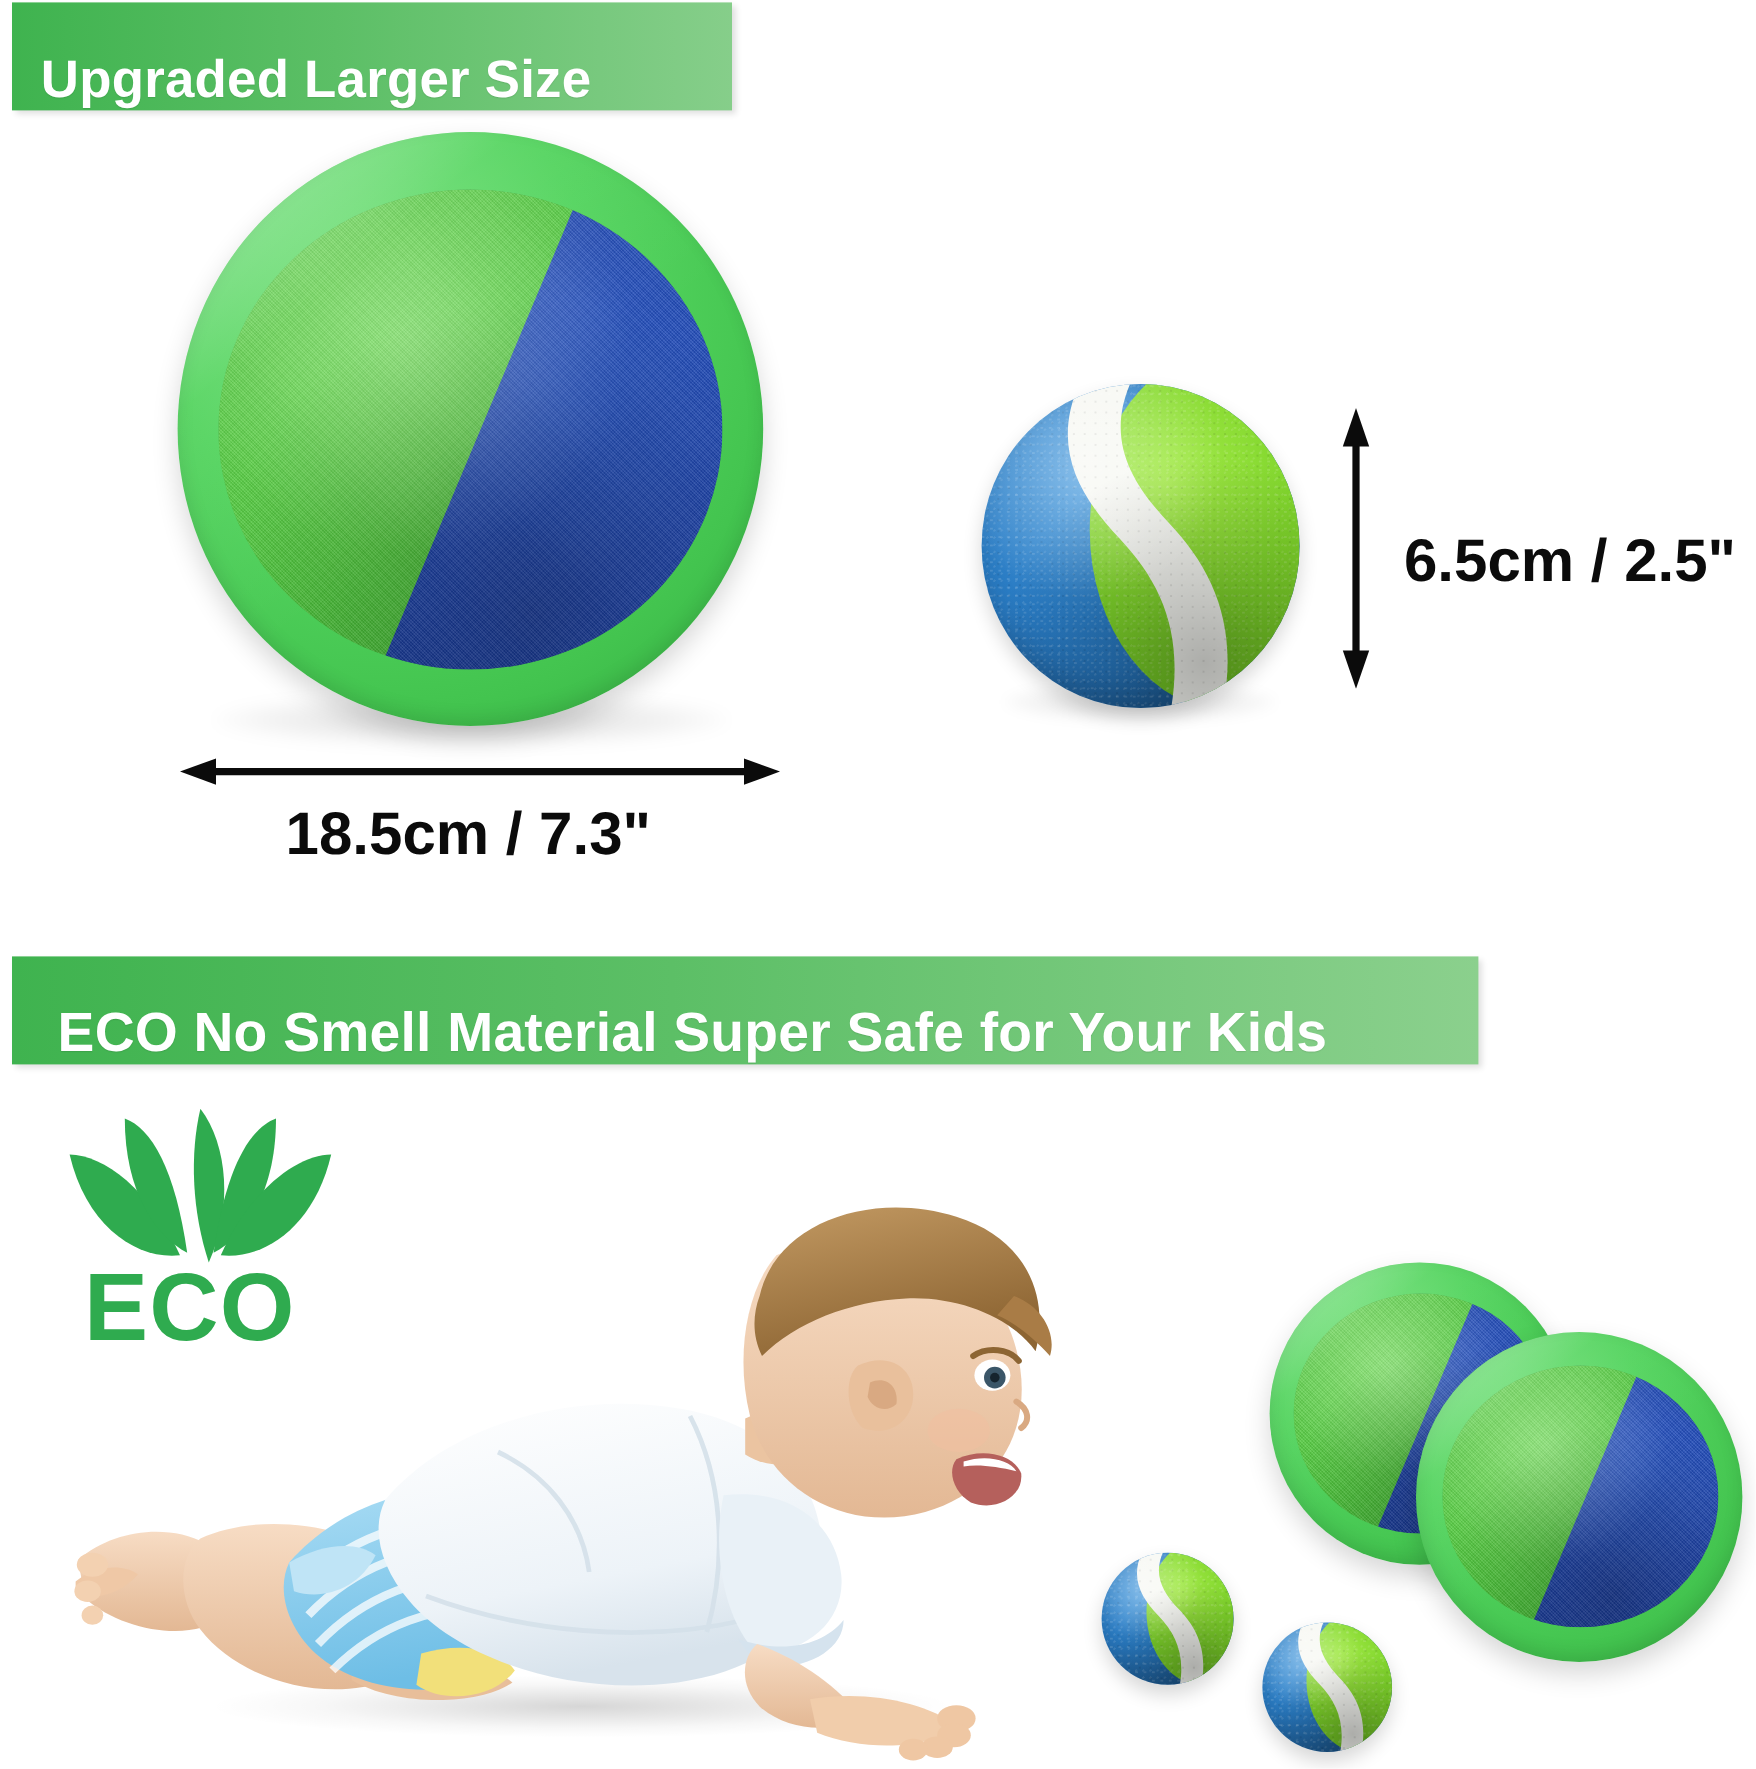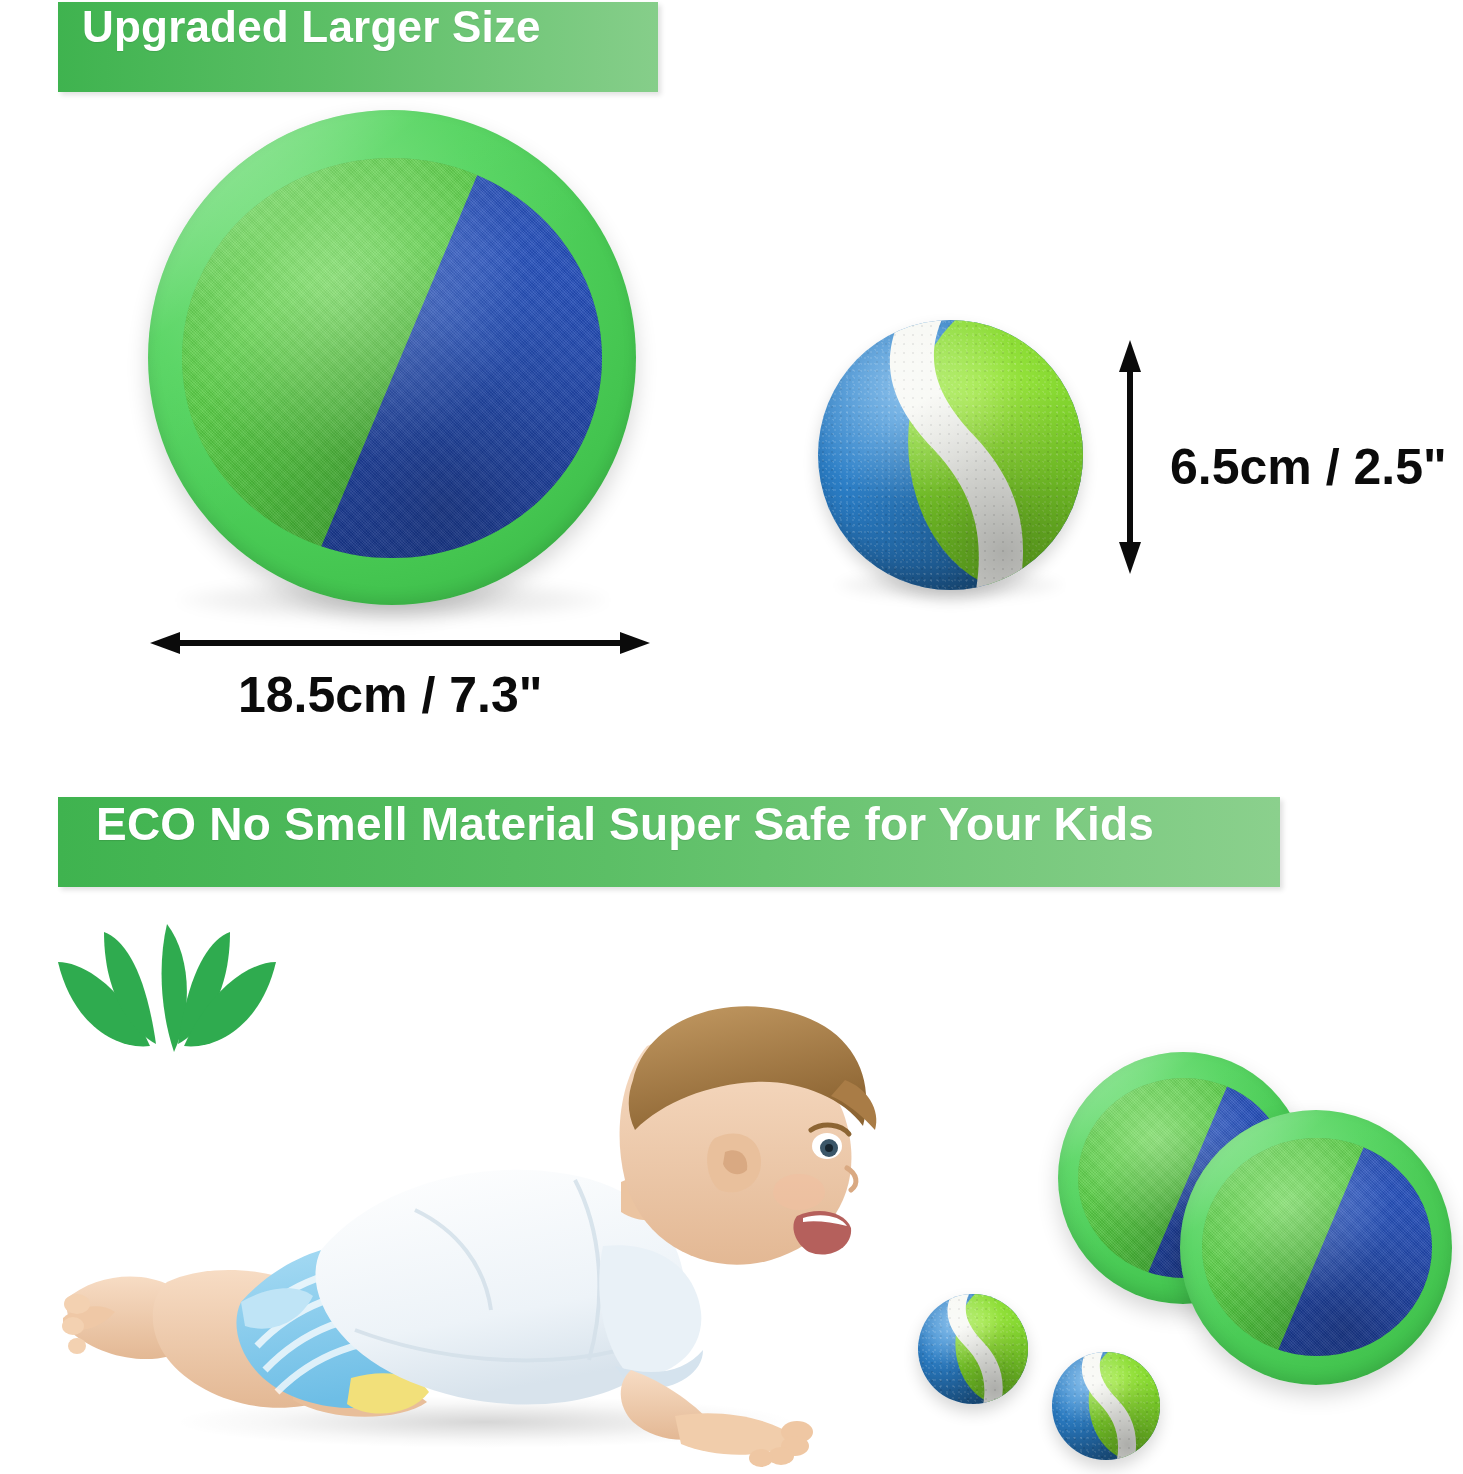--- a/index.html
+++ b/index.html
@@ -10,23 +10,22 @@
     background: #ffffff;
     font-family: "Liberation Sans", sans-serif;
     position: relative;
     overflow: hidden;
   }
 
   
   .banner {
     position: absolute;
     display: flex;
-    align-items: flex-start;
+    align-items: flex-end;
     box-shadow: 3px 3px 5px rgba(0,0,0,0.12);
-    margin-left: 48px;
   }
   .banner-text {
     color: #ffffff;
     font-weight: bold;
     letter-spacing: 0.2px;
     white-space: nowrap;
     text-shadow: 0 1px 1px rgba(0,0,0,0.10);
   }
 
   #banner-top {
@@ -250,20 +249,21 @@
         <path d="M52 14 C 74 22, 94 56, 104 126 C 78 112, 52 76, 52 14 Z"></path>
 
         <path d="M115 6 C 138 36, 142 90, 122 134 C 108 92, 106 44, 115 6 Z"></path>
 
         <path d="M178 14 C 178 76, 152 112, 126 126 C 136 56, 156 22, 178 14 Z"></path>
 
         <path d="M224 44 C 210 104, 168 132, 132 128 C 156 74, 196 44, 224 44 Z"></path>
       </g>
     </svg>
   </div>
+  <div id="eco-word">ECO</div>
 </div>
 
 <div id="baby-photo">
   <svg viewBox="0 0 840 540" aria-hidden="true">
     <defs>
       <linearGradient id="skin" x1="0" y1="0" x2="0" y2="1">
         <stop offset="0%" stop-color="#F7DCC4"></stop>
         <stop offset="100%" stop-color="#E3B894"></stop>
       </linearGradient>
       <linearGradient id="shirt" x1="0" y1="0" x2="0.3" y2="1">

